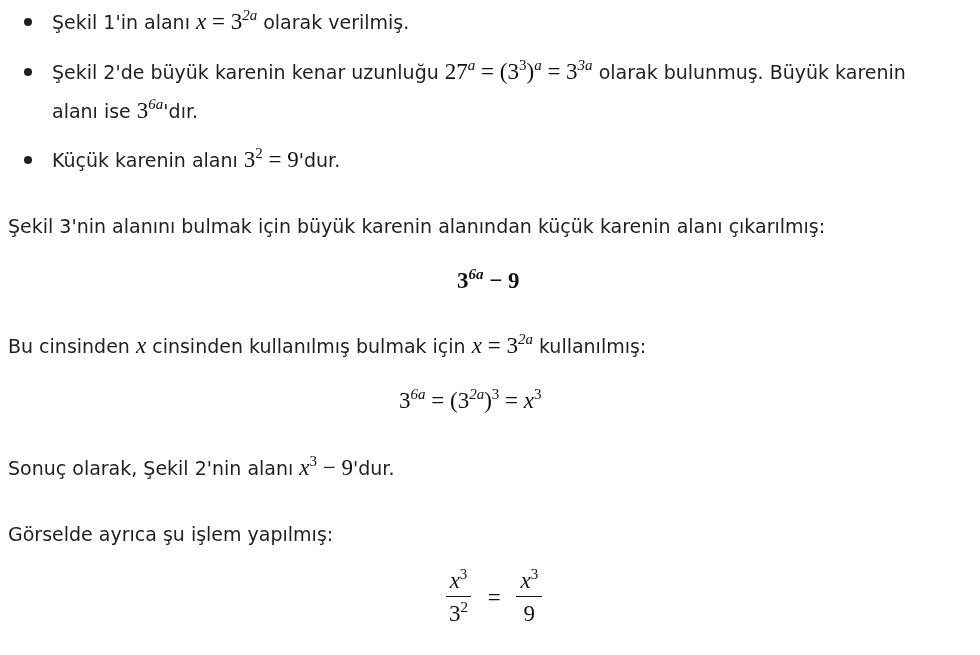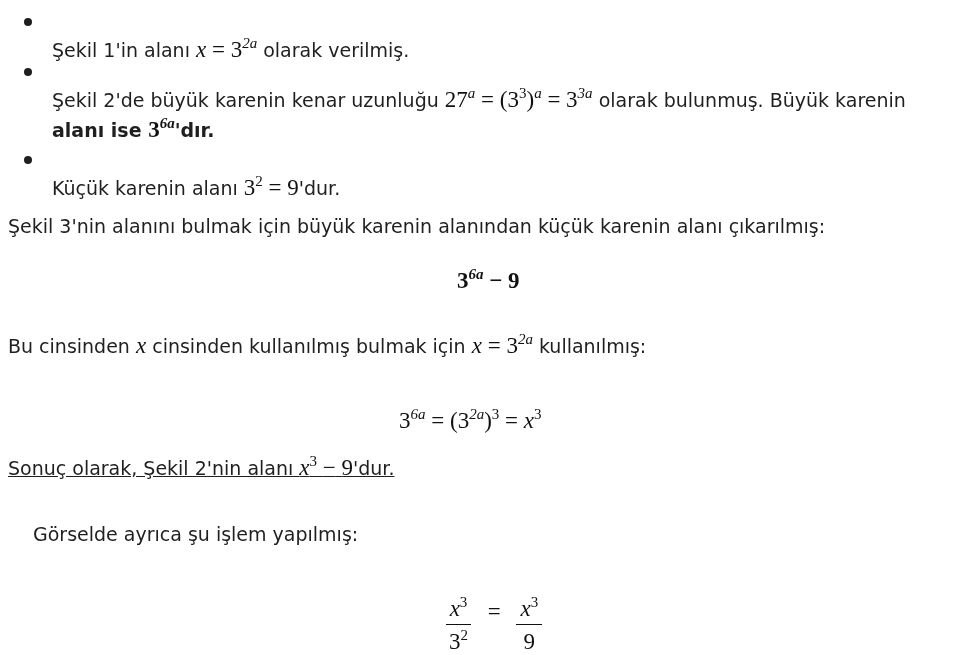--- a/index.html
+++ b/index.html
@@ -6,67 +6,67 @@
     body {
       width: 980px; height: 655px; overflow: hidden; position: relative;
       font-family: "DejaVu Sans", "Liberation Sans", sans-serif;
       color: #1f1f1f; font-size: 19px;
     }
     .m { font-family: "Liberation Serif", "DejaVu Serif", serif; font-size: 23px; color: #111; }
     .mi { font-style: italic; }
     sup { font-size: 15px; vertical-align: 0; position: relative; top: -0.6em; line-height: 0; font-family: "Liberation Serif", "DejaVu Serif", serif; }
     .line { position: absolute; left: 8px; white-space: nowrap; line-height: 28px; }
     .bullet { position: absolute; left: 24px; width: 8px; height: 8px; border-radius: 50%; background: #1f1f1f; }
-    .li { left: 52px; margin-top: 28px; }
+    .li { left: 52px; }
     .center { position: absolute; white-space: nowrap; line-height: 30px; }
     .frac { display: inline-flex; flex-direction: column; align-items: center; vertical-align: middle; }
-    .frac .num { padding: 0 4px 2px; border-bottom: 1.5px solid #111; line-height: 26px; margin-top: 28px; }
+    .frac .num { padding: 0 4px 2px; border-bottom: 1.5px solid #111; line-height: 26px; }
     .frac .den { padding: 4px 4px 0; line-height: 26px; }
     .eq { display: inline-block; margin: 0 10px; vertical-align: middle; }
   </style>
 </head>
 <body>
 
 <div class="bullet" style="top:18px;"></div>
 <div class="line li" style="top:8px;">
   <span>Şekil 1'in alanı </span><span class="m"><span class="mi">x</span> <span>=</span> <span>3</span><sup class="mi">2a</sup></span><span> olarak verilmiş.</span>
 </div>
 
 <div class="bullet" style="top:68px;"></div>
 <div class="line li" style="top:58px;text-align:center;">
   <span>Şekil 2'de büyük karenin kenar uzunluğu </span><span class="m"><span>27</span><sup class="mi">a</sup> <span>=</span> <span>(</span><span>3</span><sup>3</sup><span>)</span><sup class="mi">a</sup> <span>=</span> <span>3</span><sup class="mi">3a</sup></span><span> olarak bulunmuş. Büyük karenin</span>
 </div>
-<div class="line li" style="top:88px;font-weight:bold;">
+<div class="line li" style="top:97px;">
   <span>alanı ise </span><span class="m"><span>3</span><sup class="mi">6a</sup></span><span>'dır.</span>
 </div>
 
 <div class="bullet" style="top:156px;"></div>
 <div class="line li" style="top:146px;">
   <span>Küçük karenin alanı </span><span class="m"><span>3</span><sup>2</sup> <span>=</span> <span>9</span></span><span>'dur.</span>
 </div>
 
 <div class="line" style="top:212px;">Şekil 3'nin alanını bulmak için büyük karenin alanından küçük karenin alanı çıkarılmış:</div>
 
 <div class="center m" style="top:266px; left:457px;font-weight:bold;">
   <span>3</span><sup class="mi">6a</sup> <span>−</span> <span>9</span>
 </div>
 
 <div class="line" style="top:332px;">
   <span>Bu cinsinden </span><span class="m mi">x</span><span> cinsinden kullanılmış bulmak için </span><span class="m"><span class="mi">x</span> <span>=</span> <span>3</span><sup class="mi">2a</sup></span><span> kullanılmış:</span>
 </div>
 
-<div class="center m" style="top:386px; left:399px;margin-top:20px;">
+<div class="center m" style="top:386px; left:399px;">
   <span>3</span><sup class="mi">6a</sup> <span>=</span> <span>(</span><span>3</span><sup class="mi">2a</sup><span>)</span><sup>3</sup> <span>=</span> <span class="mi">x</span><sup>3</sup>
 </div>
 
-<div class="line" style="top:454px;text-decoration:underline;">
+<div class="line" style="top:454px;">
   <span>Sonuç olarak, Şekil 2'nin alanı </span><span class="m"><span class="mi">x</span><sup>3</sup> <span>−</span> <span>9</span></span><span>'dur.</span>
 </div>
 
-<div class="line" style="top:520px;margin-left:25px;">Görselde ayrıca şu işlem yapılmış:</div>
+<div class="line" style="top:520px;">Görselde ayrıca şu işlem yapılmış:</div>
 
 <div class="center m" style="top:568px; left:445px;">
   <span class="frac">
     <span class="num"><span class="mi">x</span><sup>3</sup></span>
     <span class="den"><span>3</span><sup>2</sup></span>
   </span>
   <span class="eq">=</span>
   <span class="frac">
     <span class="num"><span class="mi">x</span><sup>3</sup></span>
     <span class="den">9</span>

